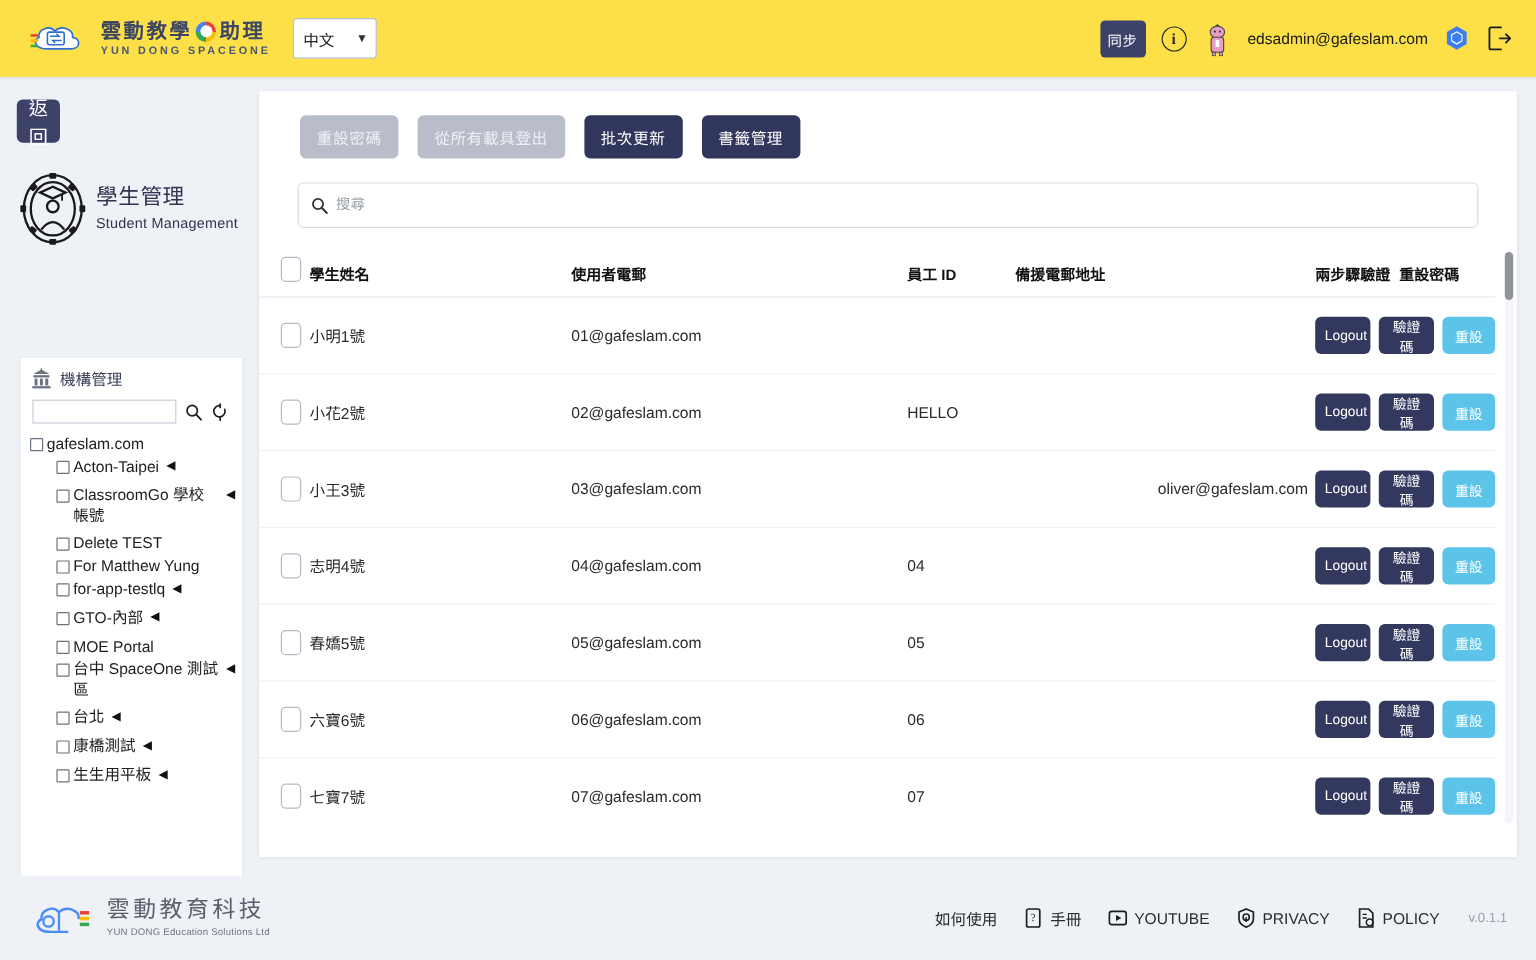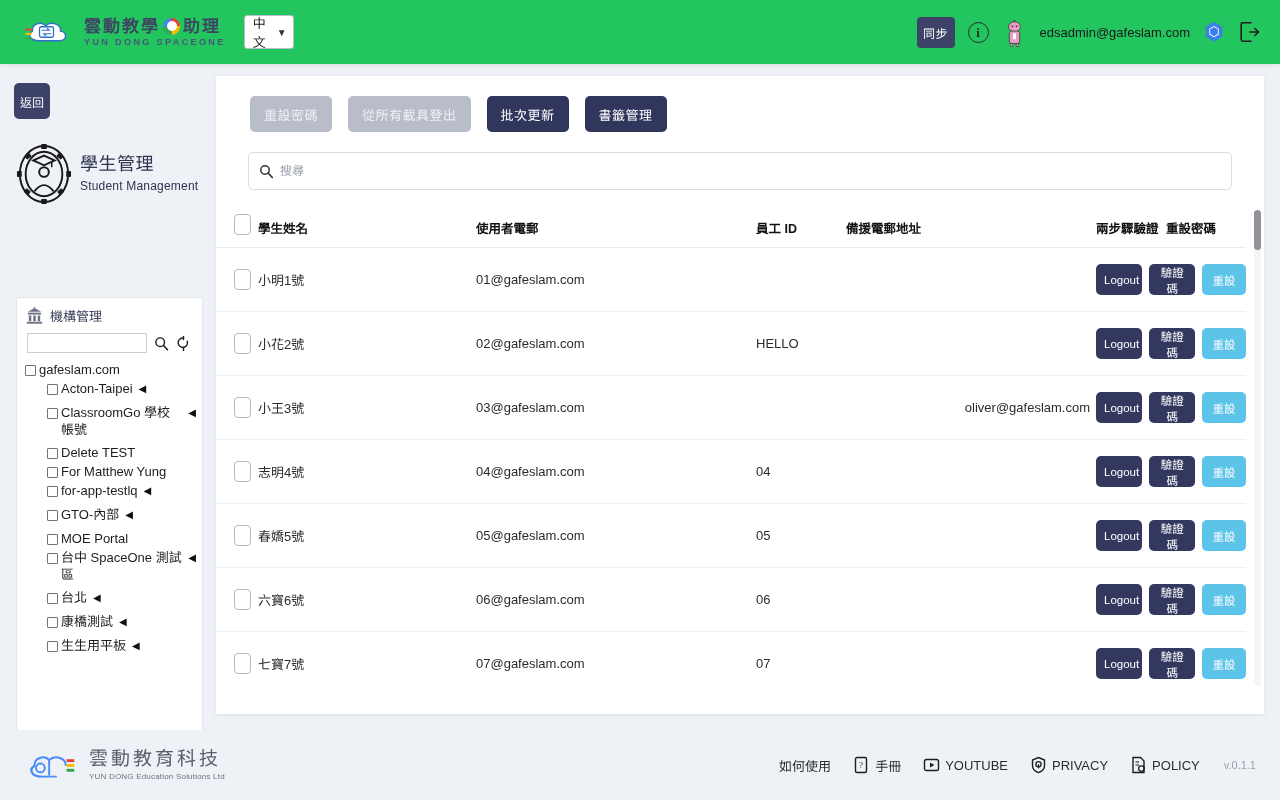--- a/index.html
+++ b/index.html
@@ -10,21 +10,21 @@
     overflow: hidden;
     background: #eef1f5;
     font-family: "Liberation Sans", "DejaVu Sans", sans-serif;
     -webkit-font-smoothing: antialiased;
   }
   #app { position: relative; width: 1280px; height: 800px; }
 
   
   .header {
     position: absolute; left: 0; top: 0; width: 1280px; height: 65px;
-    background: #22c55e;
+    background: #fde047;
     border-bottom: 1px solid #e2e6ec;
     display: flex; align-items: center;
     box-shadow: 0 1px 3px rgba(40,50,80,.07);
     z-index: 20;
   }
   .brand { display: flex; align-items: center; margin-left: 22px; }
   .brand-logo { width: 56px; height: 36px; position: relative; flex: none; }
   .brand-text { margin-left: 6px; line-height: 1; }
   .brand-cn {
     font-size: 17px; font-weight: 700; color: #3d4663; letter-spacing: 2px;
@@ -37,21 +37,21 @@
   }
   .brand-e::after {
     content: ""; position: absolute; left: 3.5px; top: 3.5px;
     width: 10px; height: 10px; border-radius: 50%; background: #fff;
   }
   .brand-en {
     font-size: 9px; color: #4a5578; letter-spacing: 2.4px;
     margin-top: 3px; font-weight: 700; white-space: nowrap;
   }
   .lang-select {
-    margin-left: 18px; width: 50px; height: 34px;
+    margin-left: 18px; width: 70px; height: 34px;
     border: 1px solid #b9bfc9; border-radius: 3px; background: #fff;
     display: flex; align-items: center; justify-content: space-between;
     padding: 0 6px 0 8px; font-size: 13px; color: #222; cursor: pointer;
   }
   .lang-select .chev { font-size: 10px; color: #333; }
   .header-right {
     margin-left: auto; margin-right: 20px;
     display: flex; align-items: center; gap: 13px;
   }
   .sync-btn {
@@ -74,21 +74,21 @@
 
   
   .sidebar {
     position: absolute; left: 0; top: 65px; width: 210px; height: 665px;
     background: #eef1f5;
   }
   .back-btn {
     position: absolute; left: 14px; top: 18px;
     width: 36px; height: 36px; border-radius: 5px;
     background: #3c4268; color: #fff; border: none; cursor: pointer;
-    font-size: 12px; display: flex; align-items: center; justify-content: center;
+    font-size: 16px; display: flex; align-items: center; justify-content: center;
     font-family: "Liberation Sans", sans-serif;
   }
   .page-title-block {
     position: absolute; left: 16px; top: 78px;
     display: flex; align-items: center; gap: 8px;
   }
   .gear-avatar { width: 56px; height: 62px; flex: none; }
   .pt-cn { font-size: 18px; color: #2f3550; line-height: 1.1; letter-spacing: .5px; }
   .pt-en { font-size: 12px; color: #2f3550; margin-top: 4px; letter-spacing: .2px; }
 

